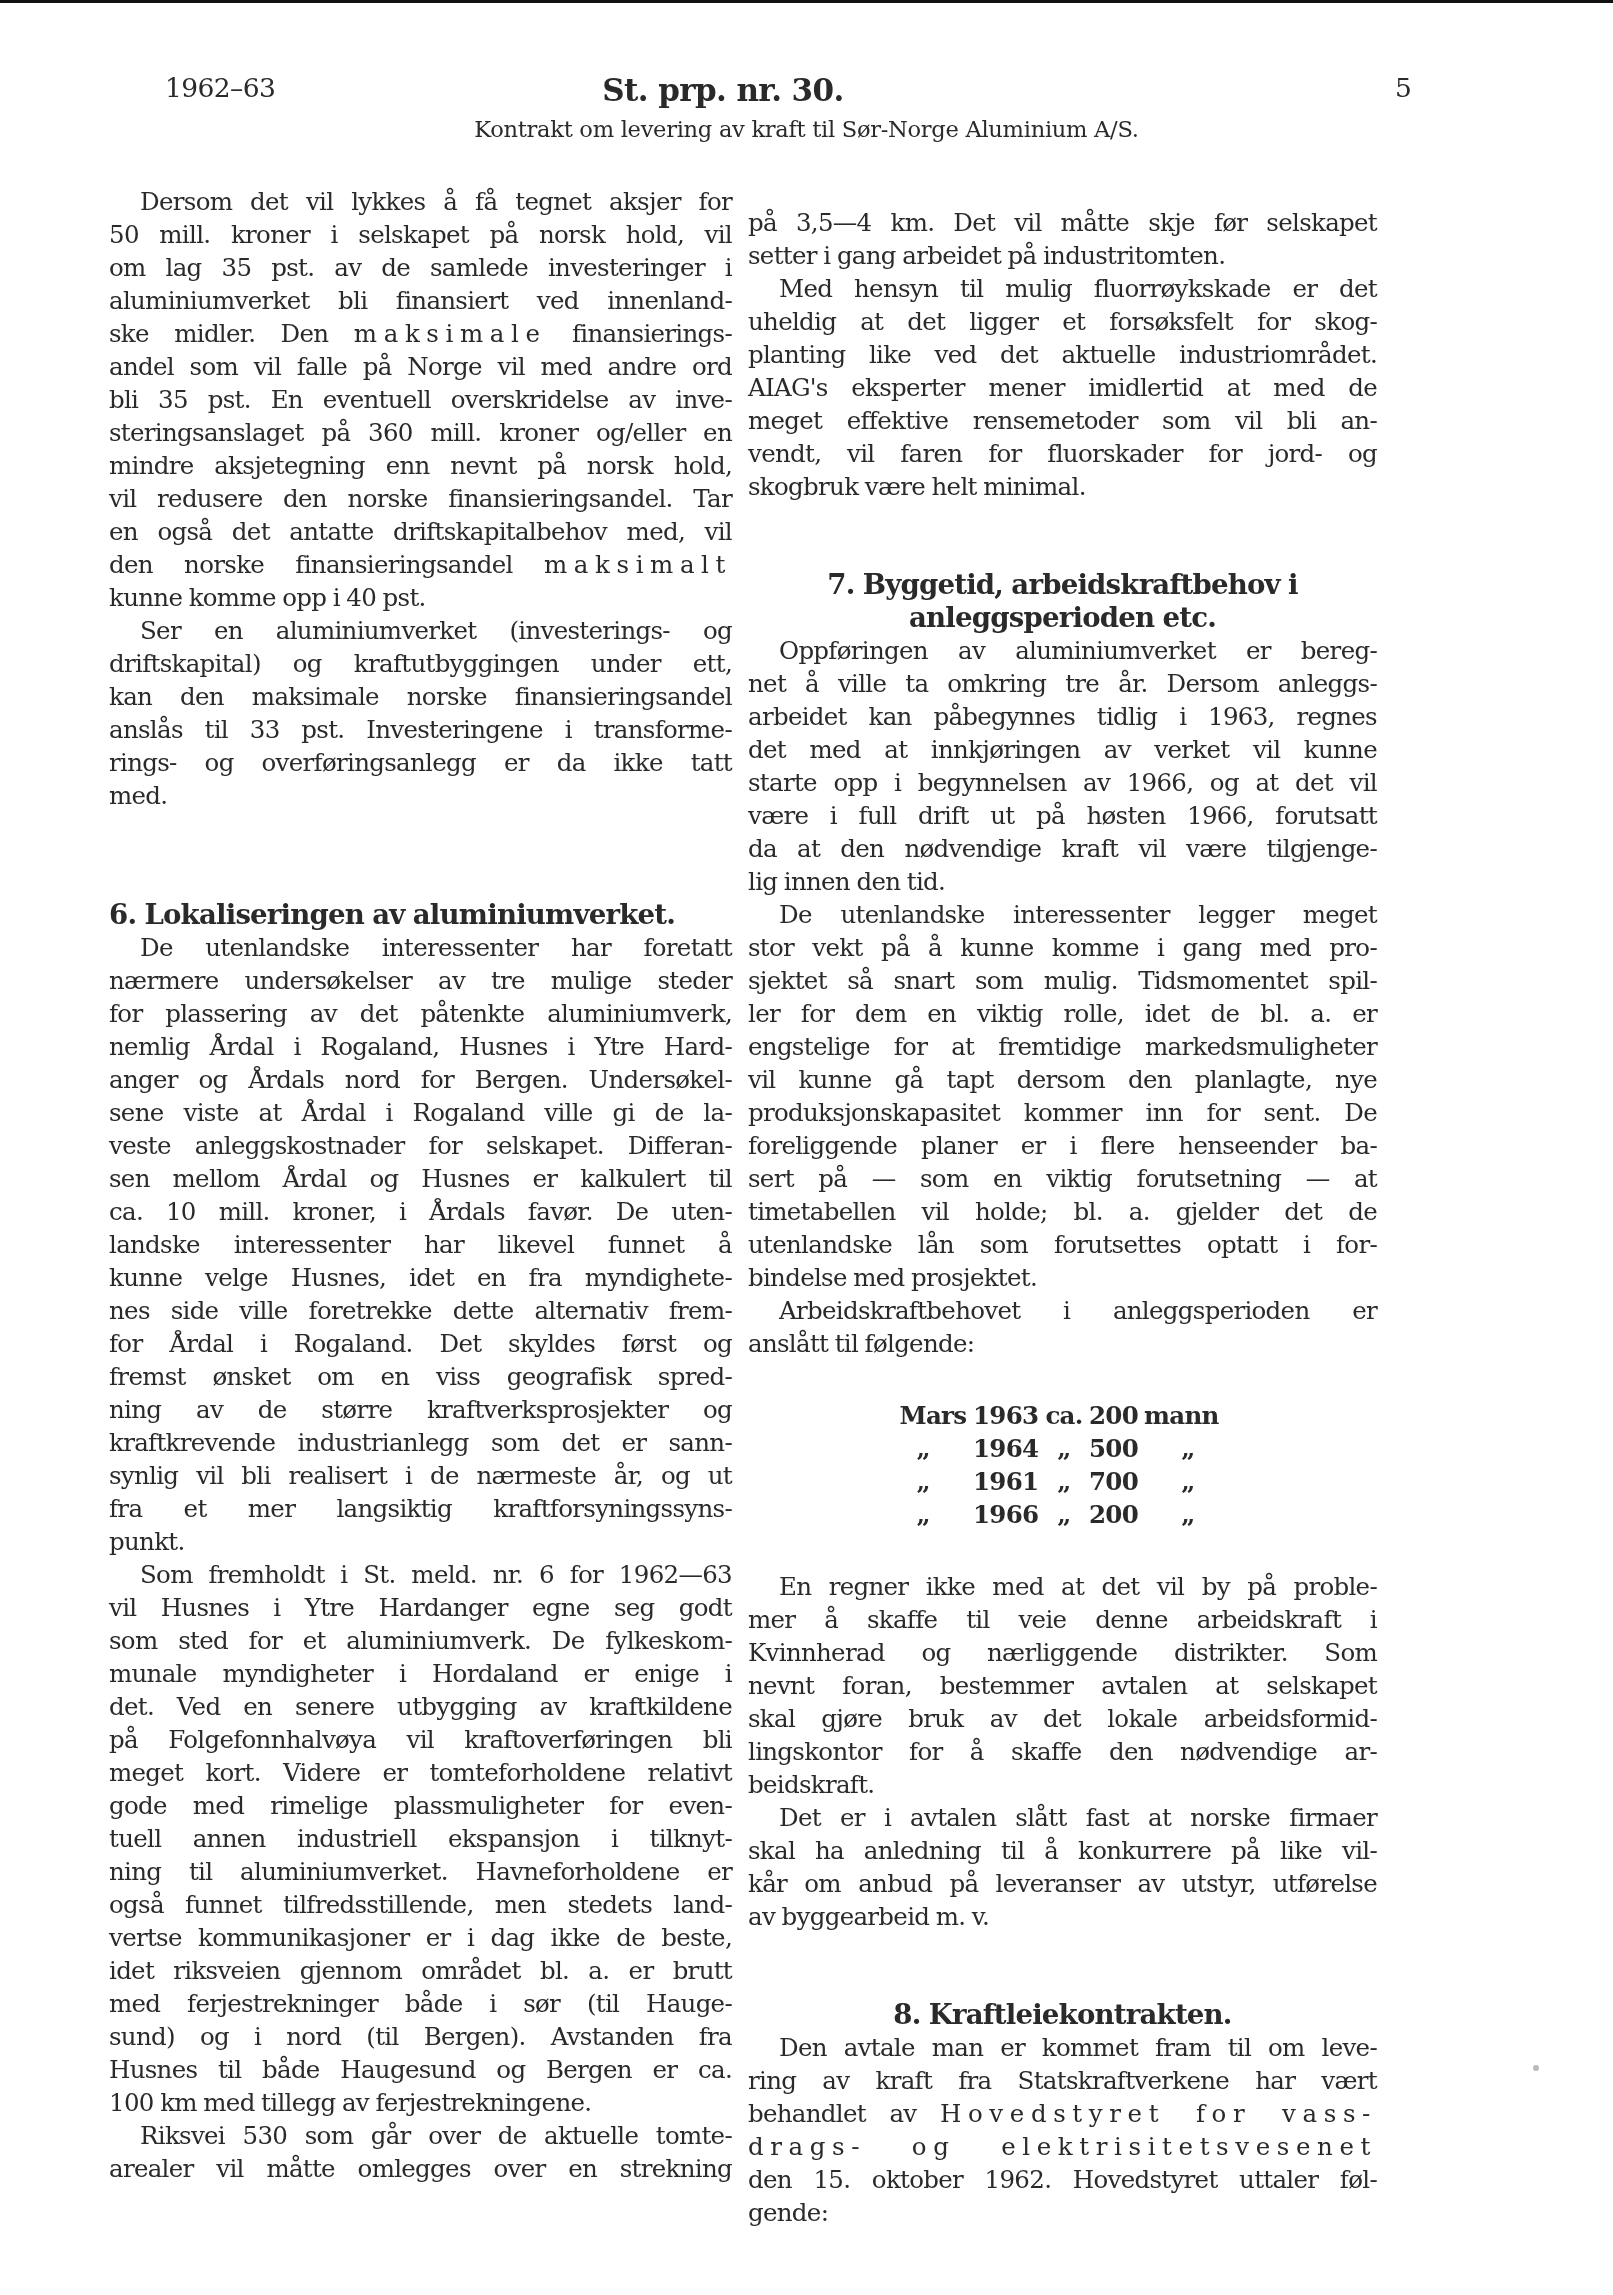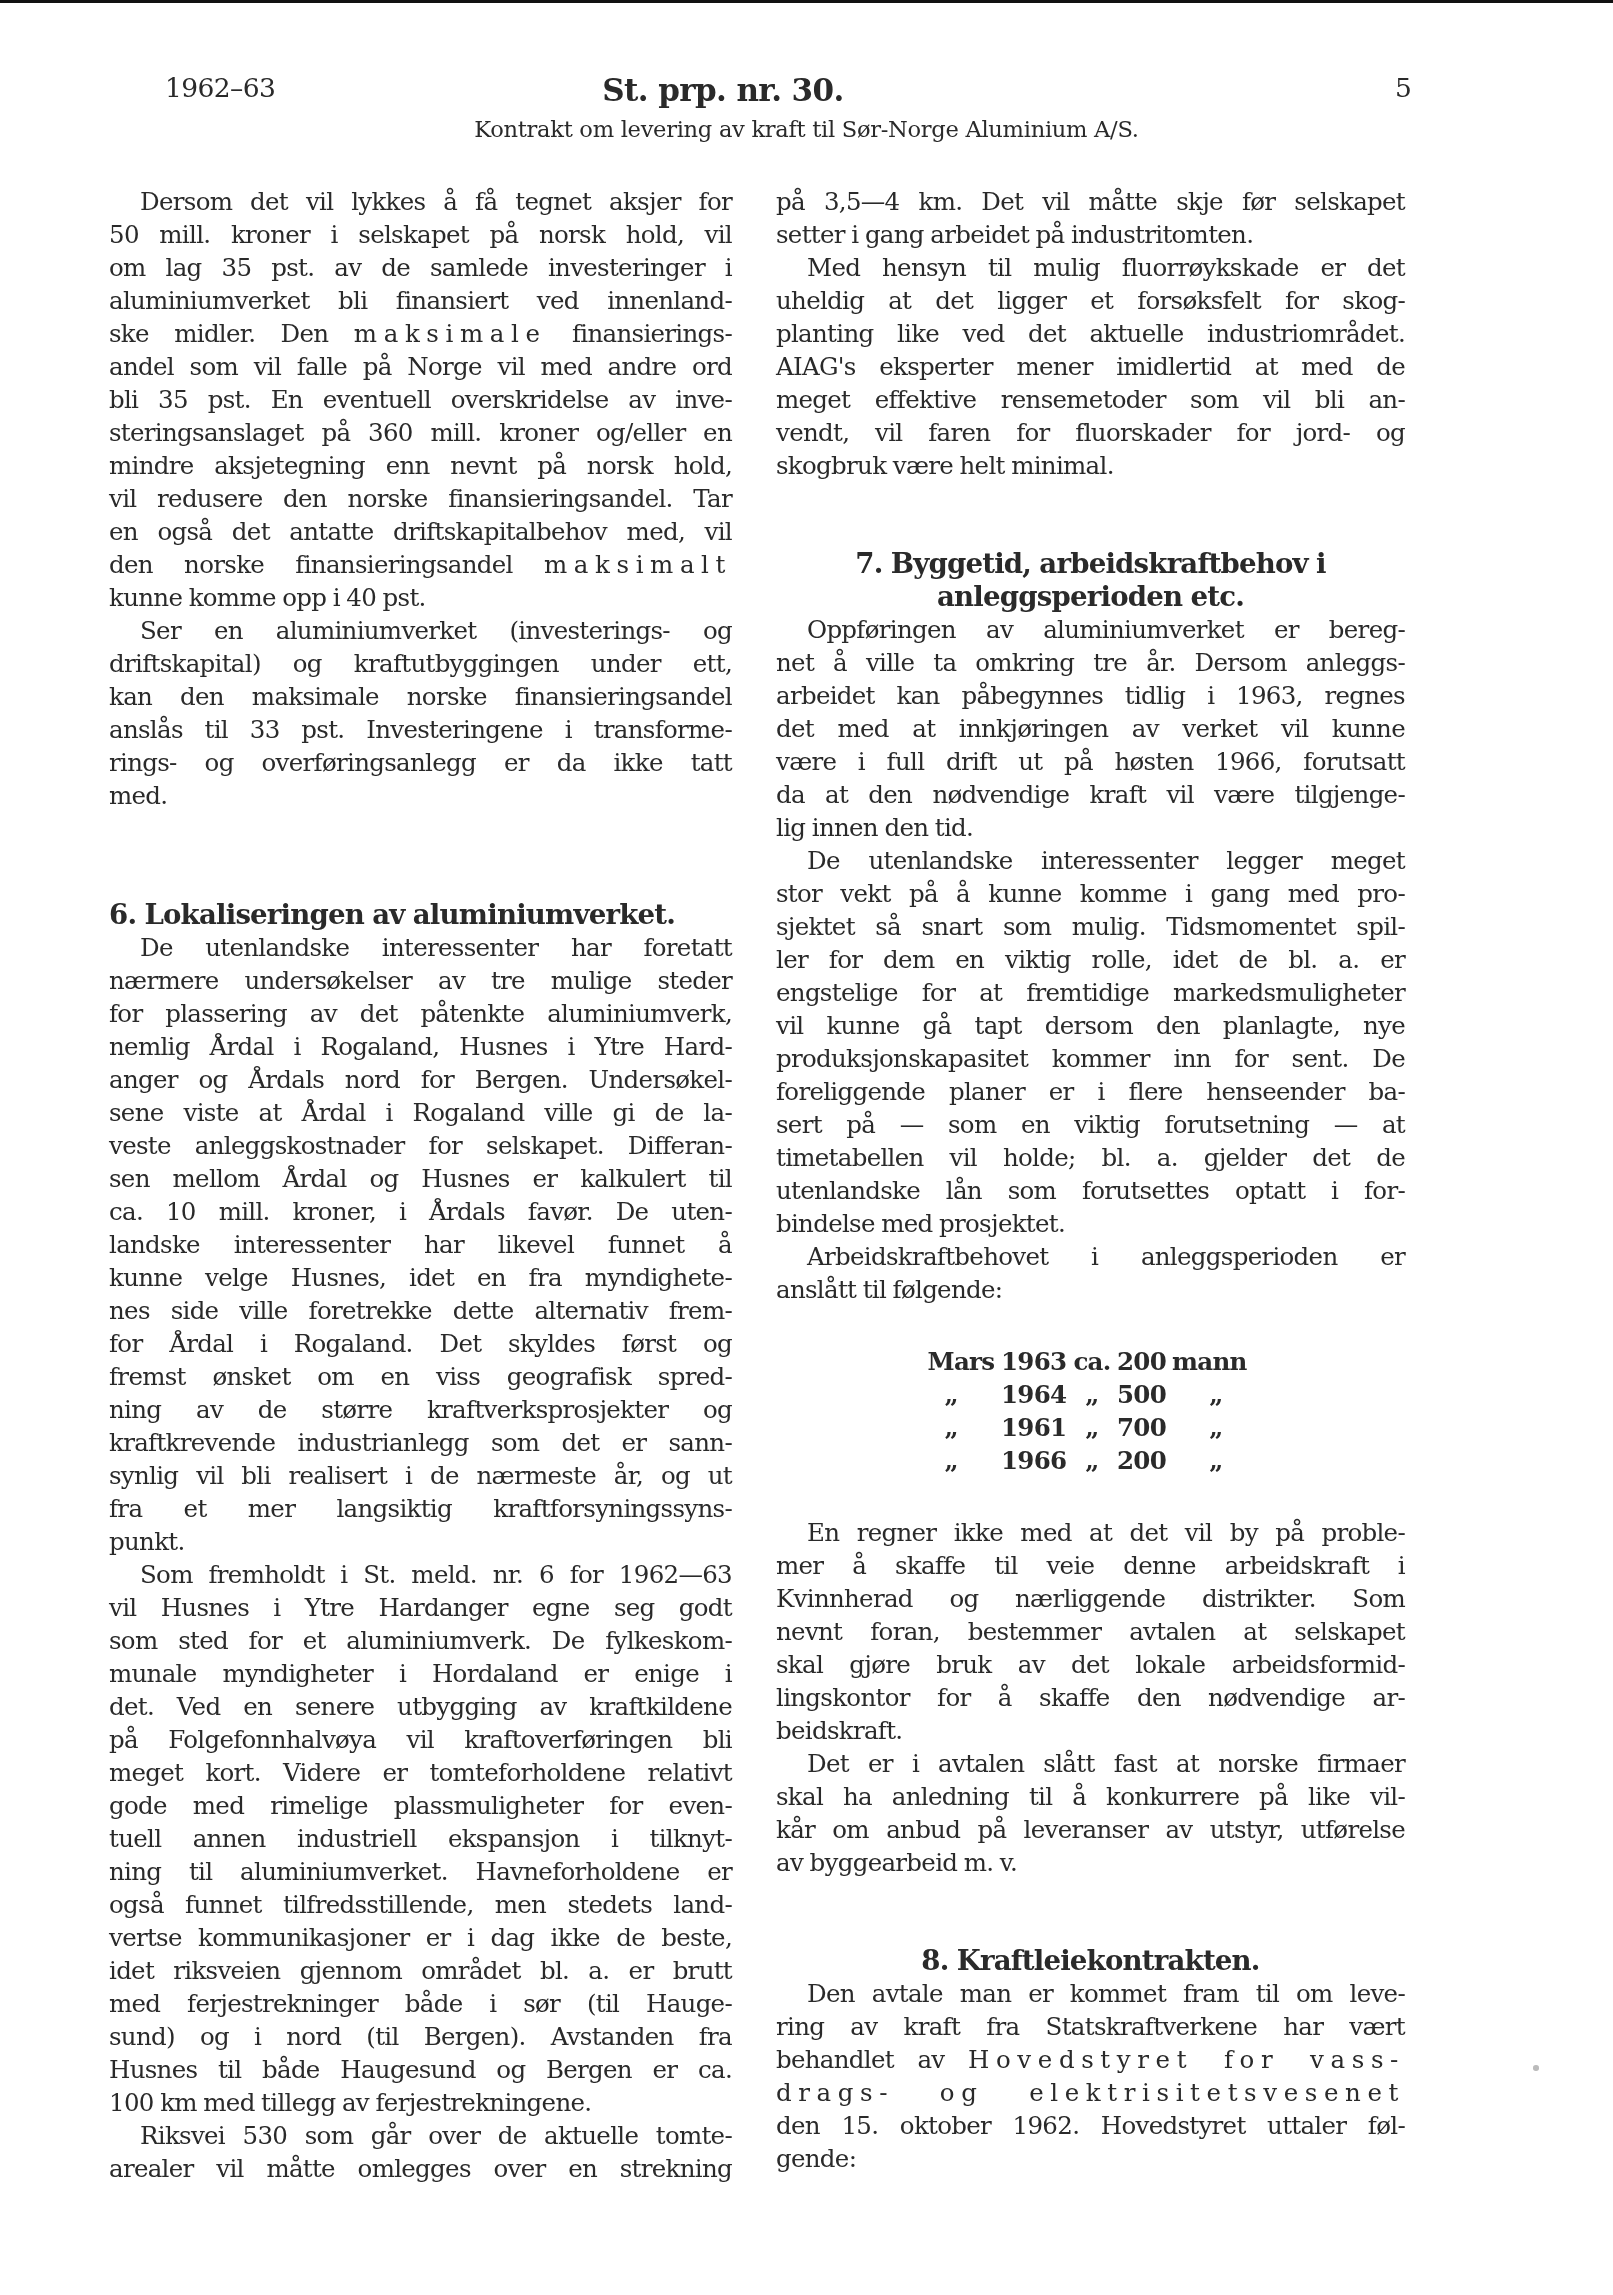--- a/index.html
+++ b/index.html
@@ -10,21 +10,21 @@
   }
   .top-rule { position: absolute; left: 0; top: 0; width: 1613px; height: 2.8px; background: #111; }
   .running-head { position: absolute; top: 72px; left: 0; width: 1613px; }
   .rh-left { position: absolute; left: 165px; top: 0; font-size: 26.5px; letter-spacing: -0.6px; }
   .rh-center { position: absolute; left: 0; width: 1446px; top: 0; text-align: center; font-size: 31px; font-weight: bold; letter-spacing: -0.6px; }
   .rh-right { position: absolute; left: 1395px; top: 0; font-size: 26.5px; }
   .rh-sub { position: absolute; left: 0; width: 1613px; top: 44px; text-align: center; font-size: 22.6px; letter-spacing: -0.3px; }
 
   .column { position: absolute; top: 185px; width: 623px; font-size: 24.5px; line-height: 33px; text-align: justify; letter-spacing: -0.7px; word-spacing: -0.6px; }
   .col-left { left: 109px; }
-  .col-right { left: 776px; width: 629px; }
+  .col-right { left: 748px; width: 629px; margin-top: 21px; }
 
   .para { margin: 0; text-indent: 31px; }
   .para .line { display: block; text-align: justify; text-align-last: justify; text-indent: 0; white-space: nowrap; }
   .para .line.first { padding-left: 31px; }
   .para .line.last { text-align-last: left; }
   .spaced { letter-spacing: 6.6px; }
 
   .heading { margin: 0; text-align: center; font-weight: bold; font-size: 27.6px; line-height: 33px; letter-spacing: -0.8px; }
   .heading-6 { margin-top: 86px; text-align: left; }
   .heading-7 { margin-top: 65px; }
@@ -141,20 +141,21 @@
   <h2 class="heading heading-7">
     <span style="display:block">7. Byggetid, arbeidskraftbehov i</span>
     <span style="display:block">anleggsperioden etc.</span>
   </h2>
 
   <p class="para">
     <span class="line first">Oppføringen av aluminiumverket er bereg-</span>
     <span class="line">net å ville ta omkring tre år. Dersom anleggs-</span>
     <span class="line">arbeidet kan påbegynnes tidlig i 1963, regnes</span>
     <span class="line">det med at innkjøringen av verket vil kunne</span>
+    <span class="line">starte opp i begynnelsen av 1966, og at det vil</span>
     <span class="line">være i full drift ut på høsten 1966, forutsatt</span>
     <span class="line">da at den nødvendige kraft vil være tilgjenge-</span>
     <span class="line last">lig innen den tid.</span>
   </p>
   <p class="para">
     <span class="line first">De utenlandske interessenter legger meget</span>
     <span class="line">stor vekt på å kunne komme i gang med pro-</span>
     <span class="line">sjektet så snart som mulig. Tidsmomentet spil-</span>
     <span class="line">ler for dem en viktig rolle, idet de bl. a. er</span>
     <span class="line">engstelige for at fremtidige markedsmuligheter</span>

